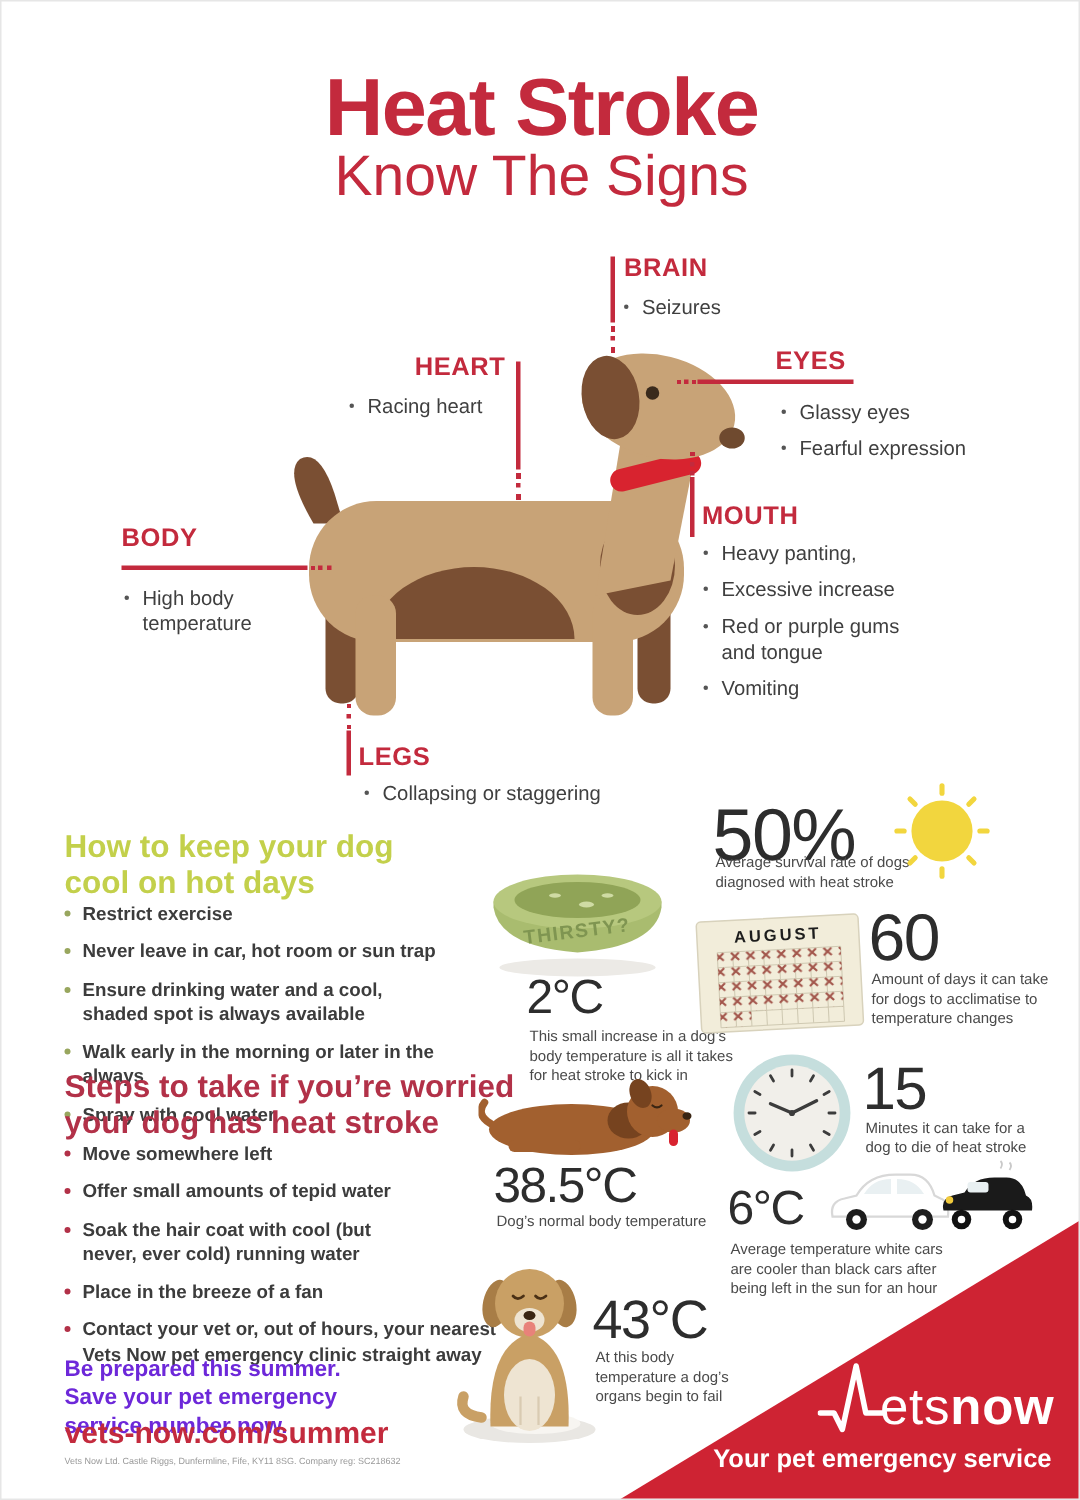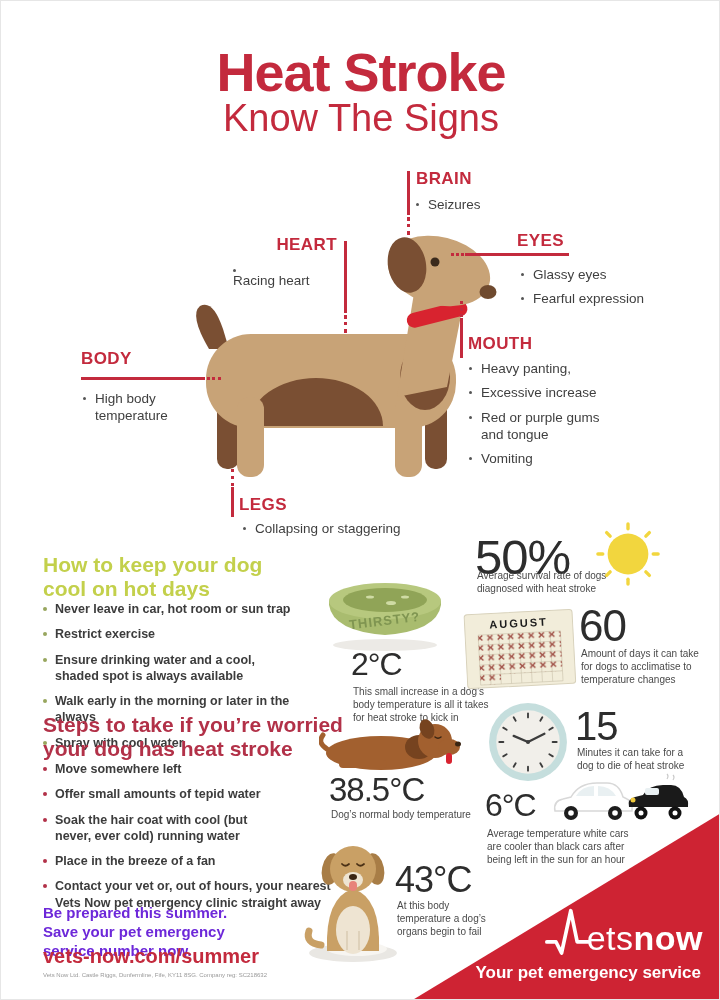--- a/index.html
+++ b/index.html
@@ -77,21 +77,21 @@
     <div class="c-item">
         <span class="dot"></span>
         <span class="pre">Seizures</span>
       </div>
   </div>
 
   <div class="abs line-solid-v" style="left:343px;top:240px;height:72px;"></div>
   <div class="abs line-dot-v" style="left:343px;top:314px;height:18px;"></div>
   <div class="abs" style="left:232px;top:234px;width:104px;text-align:right;">
     <div class="callout-label">HEART</div>
-    <div class="c-item" style="justify-content:center;flex-direction:column;">
+    <div class="c-item" style="justify-content:flex-start;">
         <span class="dot"></span>
         <span class="pre">Racing heart</span>
       </div>
   </div>
 
   <div class="abs line-dot-h" style="left:450px;top:252px;width:13px;"></div>
   <div class="abs line-solid-h" style="left:464px;top:252px;width:104px;"></div>
   <div class="abs callout-label" style="left:516px;top:230px;">EYES</div>
   <div class="abs" style="left:520px;top:258px;">
     <div class="c-item">
@@ -146,25 +146,25 @@
         <span class="dot"></span>
         <span class="pre">Collapsing or staggering</span>
       </div>
   </div>
 
   <div class="abs sec-heading pre" style="left:42px;top:552px;color:var(--green);">How to keep your dog
 cool on hot days</div>
   <div class="abs tips-cool" style="left:42px;top:600px;width:290px;">
     <div class="tip">
         <span class="dot"></span>
+        <span class="pre">Restrict exercise</span>
+      </div>
+    <div class="tip">
+        <span class="dot"></span>
         <span class="pre">Never leave in car, hot room or sun trap</span>
-      </div>
-    <div class="tip">
-        <span class="dot"></span>
-        <span class="pre">Restrict exercise</span>
       </div>
     <div class="tip">
         <span class="dot"></span>
         <span class="pre">Ensure drinking water and a cool,
 shaded spot is always available</span>
       </div>
     <div class="tip">
         <span class="dot"></span>
         <span class="pre">Walk early in the morning or later in the always</span>
       </div>

